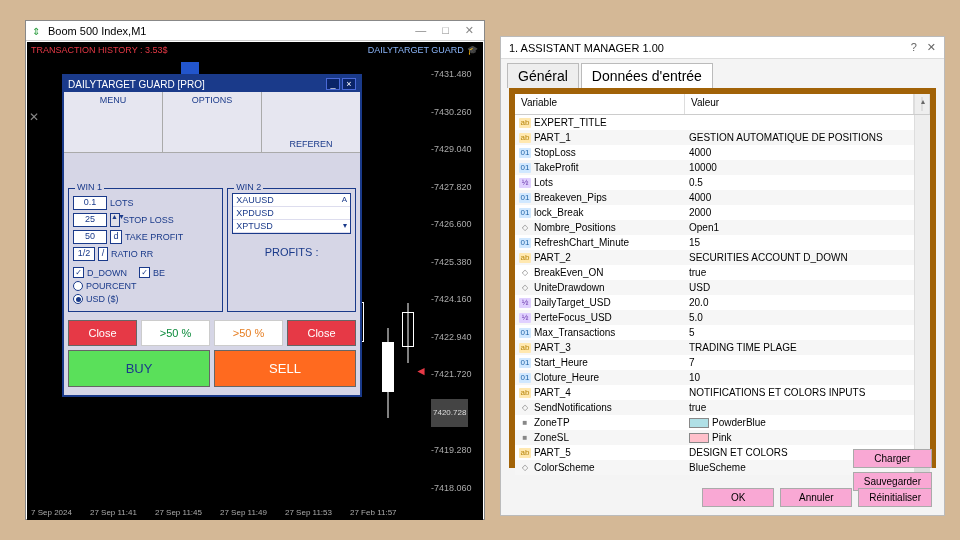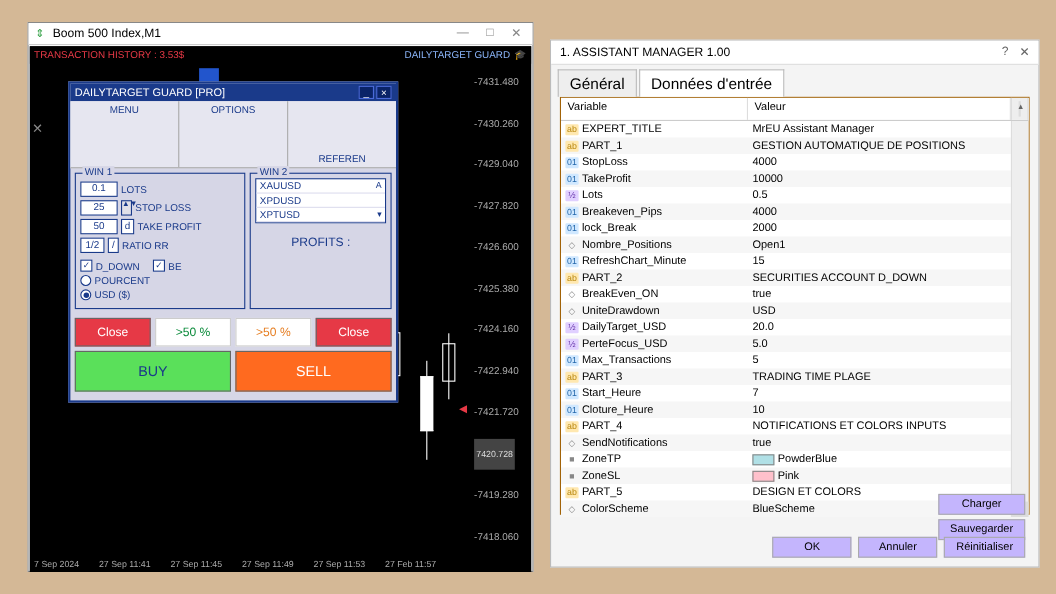--- a/index.html
+++ b/index.html
@@ -31,21 +31,21 @@
 
 
 .panel { position: absolute; left: 35px; top: 32px; width: 300px; background: #d6d6e6; border: 2px solid #1a3a8a; font-size: 10px; }
 .panel-title { background: #1a3a8a; color: #fff; font-size: 10px; padding: 2px 4px; display: flex; align-items: flex-end; }
 .panel-title .pt-icons { margin-left: auto; display: flex; gap: 2px; }
 .panel-title .pt-icons span { background: #0a2468; color:#fff; width:14px; height:12px; display:inline-flex;align-items:center;justify-content:center; font-size:9px; border:1px solid #4a6ad8;}
 .panel-menu { display: flex; background: #e6e6f0; border-bottom: 1px solid #aaa; }
 .panel-menu div { flex: 1; text-align: center; font-size: 9px; color: #1a3a8a; padding: 3px 0; border-right: 1px solid #aaa; }
 .panel-menu div:last-child { border-right: none; margin-top: 44px; }
 
-.panel-body { display: flex; padding: 4px; gap: 4px; }
+.panel-body { display: flex; padding: 4px; gap: 4px; margin-top: 31px; }
 .fieldset { border: 1px solid #1a3a8a; padding: 4px; position: relative; flex: 1; }
 .fieldset .legend { position: absolute; top: -7px; left: 6px; background: #d6d6e6; font-size: 9px; color: #1a3a8a; padding: 0 2px; }
 .row { display: flex; align-items: center; margin: 3px 0; gap: 3px; }
 .input-box { width: 34px; height: 14px; border: 1px solid #1a3a8a; background: #fff; font-size: 9px; text-align: center; color: #1a3a8a; }
 .stepper { width: 10px; height: 14px; border: 1px solid #1a3a8a; background: #e0e0e8; font-size: 7px; display:flex; flex-direction:column; line-height:5px; color:#1a3a8a; text-align:center;}
 .lbl { font-size: 9px; color: #1a3a8a; }
 .ratio-box { width:22px; height:14px; border:1px solid #1a3a8a; background:#fff; font-size:9px; text-align:center; color:#1a3a8a; display:inline-block;}
 .checkbox { width: 11px; height: 11px; border: 1px solid #1a3a8a; background: #fff; display: inline-flex; align-items:center; justify-content:center; font-size:8px; color:#1a3a8a; }
 .radio { width:10px; height:10px; border:1px solid #1a3a8a; border-radius:50%; background:#fff; display:inline-block; position:relative;}
 .radio.sel::after { content:""; width:5px; height:5px; background:#1a3a8a; border-radius:50%; position:absolute; left:2px; top:2px;}
@@ -69,40 +69,40 @@
 
 .right-win { position: absolute; left: 500px; top: 36px; width: 445px; height: 480px; background: #f4f4f4; border: 1px solid #bbb; }
 .r-title { height: 22px; background: #fff; display: flex; align-items: center; padding: 0 8px; font-size: 11px; border-bottom: 1px solid #ddd; }
 .r-title .ctrls { margin-left: auto; display: flex; gap: 10px; color: #666; font-size: 11px;}
 .r-title .ctrls span { cursor: pointer; font-family: Arial; }
 
 .tabs { display: flex; padding: 4px 6px 0 6px; font-size: 14px; }
 .tab { padding: 4px 10px; border: 1px solid #bbb; border-bottom: none; background: #eee; margin-right: 2px; }
 .tab.active { background: #fff; }
 
-.table-wrap { margin: 0 8px; border: 1px solid #a16207; background: #fff; height: 380px; display:flex; flex-direction:column;justify-content:space-between;}
+.table-wrap { margin: 0 8px; border: 6px solid #a16207; background: #fff; height: 380px; display:flex; flex-direction:column;justify-content:space-between;}
 .thead { display: flex; background: #fff; border-bottom: 1px solid #ccc; font-size: 10px; }
 .thead .col { padding: 3px 6px; border-right: 1px solid #ddd; }
 .col.c1 { width: 170px; } .col.c2 { flex: 1; } .col.c3 { width:16px;}
 .tbody { flex:1; overflow:hidden; }
 .trow { display: flex; font-size: 10px; height:15px; align-items:center; }
 .trow:nth-child(even){ background:#f6f6f6;}
 .trow .tc1 { width: 170px; padding-left: 4px; display:flex; align-items:center; gap:3px;}
 .trow .tc2 { flex: 1; padding-left: 4px; display:flex; align-items:center; gap:3px;}
 .vicon { width:12px; height:10px; display:inline-flex; align-items:center; justify-content:center; font-size:8px; border-radius:1px;}
 .vi-ab { background:#ffe8b0; color:#b8860b; } 
 .vi-01 { background:#d0e8ff; color:#2266aa;} 
 .vi-half { background:#e0d0ff; color:#6633aa;}
 .vi-circle { color:#888;}
 .swatch { width:20px; height:10px; border:1px solid #888; display:inline-block;}
 .scroll-col { width:16px; background:#eee; border-left:1px solid #ddd; display:flex; flex-direction:column; }
 .scroll-col .arr { height:14px; text-align:center; font-size:8px; color:#666; background:#ddd;}
 
 .side-buttons { position:absolute; right:12px; top:412px; display:flex; flex-direction:column; gap:4px;}
-.side-buttons button, .bottom-buttons button { font-size:10px; padding:3px 10px; background:#c4b5fd; border:1px solid #aaa; min-width:72px;}
+.side-buttons button, .bottom-buttons button { font-size:10px; padding:3px 10px; background:#f9a8d4; border:1px solid #aaa; min-width:72px;}
 .bottom-buttons { position:absolute; right:12px; bottom:8px; display:flex; gap:6px;}
 
 .blue-bar { position:absolute; left:154px; top:20px; width:18px; height:260px; background:#2255cc;}
 .red-arrow { position:absolute; right:56px; top:322px; color:#e63946; font-size:12px;}
 .cross { position:absolute; left:2px; top:68px; color:#888; font-size:12px;}
 </style>
 </head>
 <body>
 
 <div class="left-win">
@@ -279,23 +279,20 @@
           <div class="arr">▴</div>
         </div>
     </div>
     <div style="display:flex; flex:1;">
       <div class="tbody" id="tbody" style="flex:1;">
           <div class="trow">
             <div class="tc1">
               <span class="vicon vi-ab">ab</span>
               <span>EXPERT_TITLE</span>
             </div>
-            <div class="tc2">
-              <span>MrEU Assistant Manager</span>
-            </div>
           </div>
           <div class="trow">
             <div class="tc1">
               <span class="vicon vi-ab">ab</span>
               <span>PART_1</span>
             </div>
             <div class="tc2">
               <span>GESTION AUTOMATIQUE DE POSITIONS</span>
             </div>
           </div>

